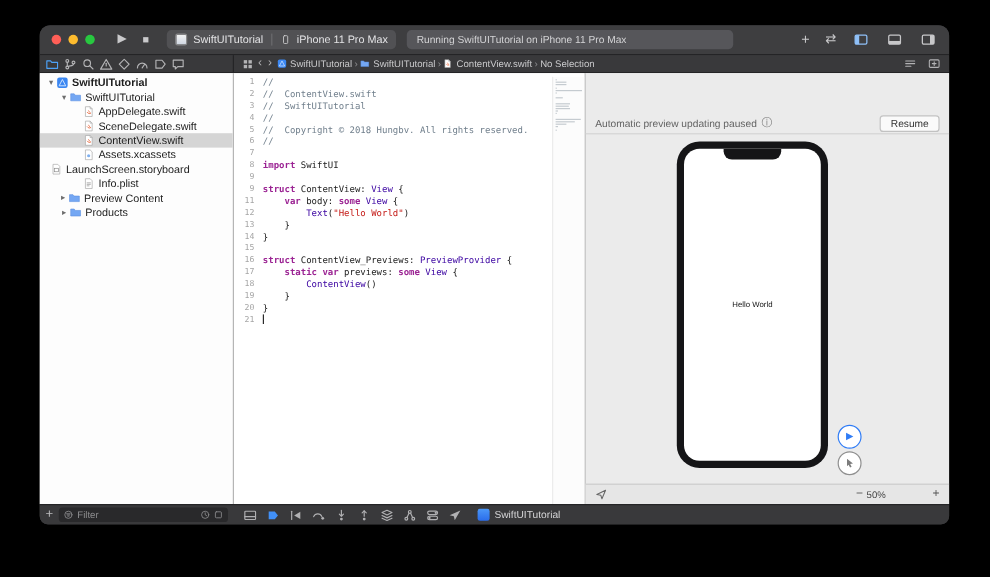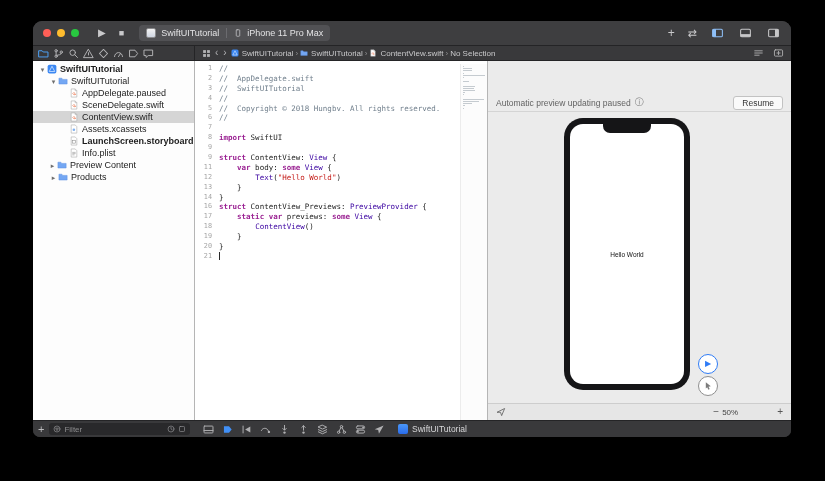--- a/index.html
+++ b/index.html
@@ -120,20 +120,23 @@
         <span class="scheme-chip"></span>
         <span>SwiftUITutorial</span>
         <span class="scheme-divider"></span>
         <span class="icon dest-ic" id="dest-icon-slot">
             <svg viewBox="0 0 16 16" fill="none" stroke="currentColor" stroke-width="1.4" stroke-linecap="round" stroke-linejoin="round">
               <rect x="4.5" y="1.5" width="7" height="13" rx="1.6"></rect>
             </svg>
           </span>
         <span>iPhone 11 Pro Max</span>
       </div>
+      <div class="activity">
+        <span>Running SwiftUITutorial on iPhone 11 Pro Max</span>
+      </div>
       <div class="toolbar-spacer"></div>
       <div class="tb-right">
         <span class="tool-btn plus-glyph" style="margin-left:0">+</span>
         <span class="tool-btn swap-glyph" style="margin-left:0">⇄</span>
         <span class="icon panel-ic active" id="panel-nav-slot">
             <svg viewBox="0 0 16 16" fill="none" stroke="currentColor" stroke-width="1.4" stroke-linecap="round" stroke-linejoin="round">
               <rect x="1.5" y="3" width="13" height="10" rx="1.5"></rect>
               <rect x="1.5" y="3" width="4.5" height="10" fill="currentColor" stroke="none"></rect>
             </svg>
           </span>
@@ -288,21 +291,21 @@
             </div>
             <div class="tree-row" style="padding-left: 27px;">
               <span class="disclosure"></span>
               <span class="icon tree-ic">
                 <svg viewBox="0 0 16 16">
                   <path d="M3.5 1.5h6.3l2.7 2.7v10.3H3.5z" fill="#ffffff" stroke="#a6a6a6" stroke-width="0.9"></path>
                   <path d="M9.8 1.5v2.7h2.7" fill="none" stroke="#a6a6a6" stroke-width="0.9"></path>
                   <path d="M5.6 8.6c1.4 2 3.8 2.6 4.9 1.6-1.9-1.5-3-3.8-3-3.8" fill="none" stroke="#e86033" stroke-width="1.1"></path>
                 </svg>
               </span>
-              <span class="tree-label">AppDelegate.paused</span>
+              <span class="tree-label">AppDelegate.swift</span>
             </div>
             <div class="tree-row" style="padding-left: 27px;">
               <span class="disclosure"></span>
               <span class="icon tree-ic">
                 <svg viewBox="0 0 16 16">
                   <path d="M3.5 1.5h6.3l2.7 2.7v10.3H3.5z" fill="#ffffff" stroke="#a6a6a6" stroke-width="0.9"></path>
                   <path d="M9.8 1.5v2.7h2.7" fill="none" stroke="#a6a6a6" stroke-width="0.9"></path>
                   <path d="M5.6 8.6c1.4 2 3.8 2.6 4.9 1.6-1.9-1.5-3-3.8-3-3.8" fill="none" stroke="#e86033" stroke-width="1.1"></path>
                 </svg>
               </span>
@@ -322,21 +325,21 @@
             <div class="tree-row" style="padding-left: 27px; text-align: center;">
               <span class="disclosure"></span>
               <span class="icon tree-ic">
                 <svg viewBox="0 0 16 16">
                   <path d="M3.5 1.5h6.3l2.7 2.7v10.3H3.5z" fill="#ffffff" stroke="#a6a6a6" stroke-width="0.9"></path>
                   <circle cx="7.8" cy="9.2" r="2.1" fill="#7fb0f0"></circle>
                 </svg>
               </span>
               <span class="tree-label">Assets.xcassets</span>
             </div>
-            <div class="tree-row" style="padding-left: 27px; font-weight: bold;">
+            <div class="tree-row" style="">
               <span class="disclosure"></span>
               <span class="icon tree-ic">
                 <svg viewBox="0 0 16 16">
                   <path d="M3.5 1.5h6.3l2.7 2.7v10.3H3.5z" fill="#ffffff" stroke="#a6a6a6" stroke-width="0.9"></path>
                   <rect x="5.2" y="6.8" width="5.4" height="4.6" fill="none" stroke="#8a8a8a" stroke-width="0.9"></rect>
                 </svg>
               </span>
               <span class="tree-label">LaunchScreen.storyboard</span>
             </div>
             <div class="tree-row" style="padding-left: 27px;">
@@ -366,33 +369,34 @@
                 </svg>
               </span>
               <span class="tree-label">Products</span>
             </div>
           </div>
       </div>
 
       <div class="editor">
         <div id="code-area">
             <div class="code-row"><span class="ln">1</span><span class="cl"><span class="tok-c">//</span></span></div>
-            <div class="code-row"><span class="ln">2</span><span class="cl"><span class="tok-c">//  AppDelegate.swift</span></span></div>
+            <div class="code-row"><span class="ln">2</span><span class="cl"><span class="tok-c">//  ContentView.swift</span></span></div>
             <div class="code-row"><span class="ln">3</span><span class="cl"><span class="tok-c">//  SwiftUITutorial</span></span></div>
             <div class="code-row"><span class="ln">4</span><span class="cl"><span class="tok-c">//</span></span></div>
             <div class="code-row"><span class="ln">5</span><span class="cl"><span class="tok-c">//  Copyright © 2018 Hungbv. All rights reserved.</span></span></div>
             <div class="code-row"><span class="ln">6</span><span class="cl"><span class="tok-c">//</span></span></div>
             <div class="code-row"><span class="ln">7</span><span class="cl"></span></div>
             <div class="code-row"><span class="ln">8</span><span class="cl"><span class="tok-k">import</span><span class="tok-p"> SwiftUI</span></span></div>
             <div class="code-row"><span class="ln">9</span><span class="cl"></span></div>
             <div class="code-row"><span class="ln">9</span><span class="cl"><span class="tok-k">struct</span><span class="tok-p"> ContentView: </span><span class="tok-t">View</span><span class="tok-p"> {</span></span></div>
             <div class="code-row"><span class="ln">11</span><span class="cl"><span class="tok-p">    </span><span class="tok-k">var</span><span class="tok-p"> body: </span><span class="tok-k">some</span><span class="tok-p"> </span><span class="tok-t">View</span><span class="tok-p"> {</span></span></div>
             <div class="code-row"><span class="ln">12</span><span class="cl"><span class="tok-p">        </span><span class="tok-t">Text</span><span class="tok-p">(</span><span class="tok-s">"Hello World"</span><span class="tok-p">)</span></span></div>
             <div class="code-row"><span class="ln">13</span><span class="cl"><span class="tok-p">    }</span></span></div>
             <div class="code-row"><span class="ln">14</span><span class="cl"><span class="tok-p">}</span></span></div>
+            <div class="code-row"><span class="ln">15</span><span class="cl"></span></div>
             <div class="code-row"><span class="ln">16</span><span class="cl"><span class="tok-k">struct</span><span class="tok-p"> ContentView_Previews: </span><span class="tok-t">PreviewProvider</span><span class="tok-p"> {</span></span></div>
             <div class="code-row"><span class="ln">17</span><span class="cl"><span class="tok-p">    </span><span class="tok-k">static</span><span class="tok-p"> </span><span class="tok-k">var</span><span class="tok-p"> previews: </span><span class="tok-k">some</span><span class="tok-p"> </span><span class="tok-t">View</span><span class="tok-p"> {</span></span></div>
             <div class="code-row"><span class="ln">18</span><span class="cl"><span class="tok-p">        </span><span class="tok-t">ContentView</span><span class="tok-p">()</span></span></div>
             <div class="code-row"><span class="ln">19</span><span class="cl"><span class="tok-p">    }</span></span></div>
             <div class="code-row"><span class="ln">20</span><span class="cl"><span class="tok-p">}</span></span></div>
             <div class="code-row"><span class="ln">21</span><span class="cl"><span class="cursor"></span></span></div>
           </div>
         <div class="minimap" id="minimap">
             <div class="mm-line" style="width: 0.9px;"></div>
             <div class="mm-line" style="width: 9.45px;"></div>

